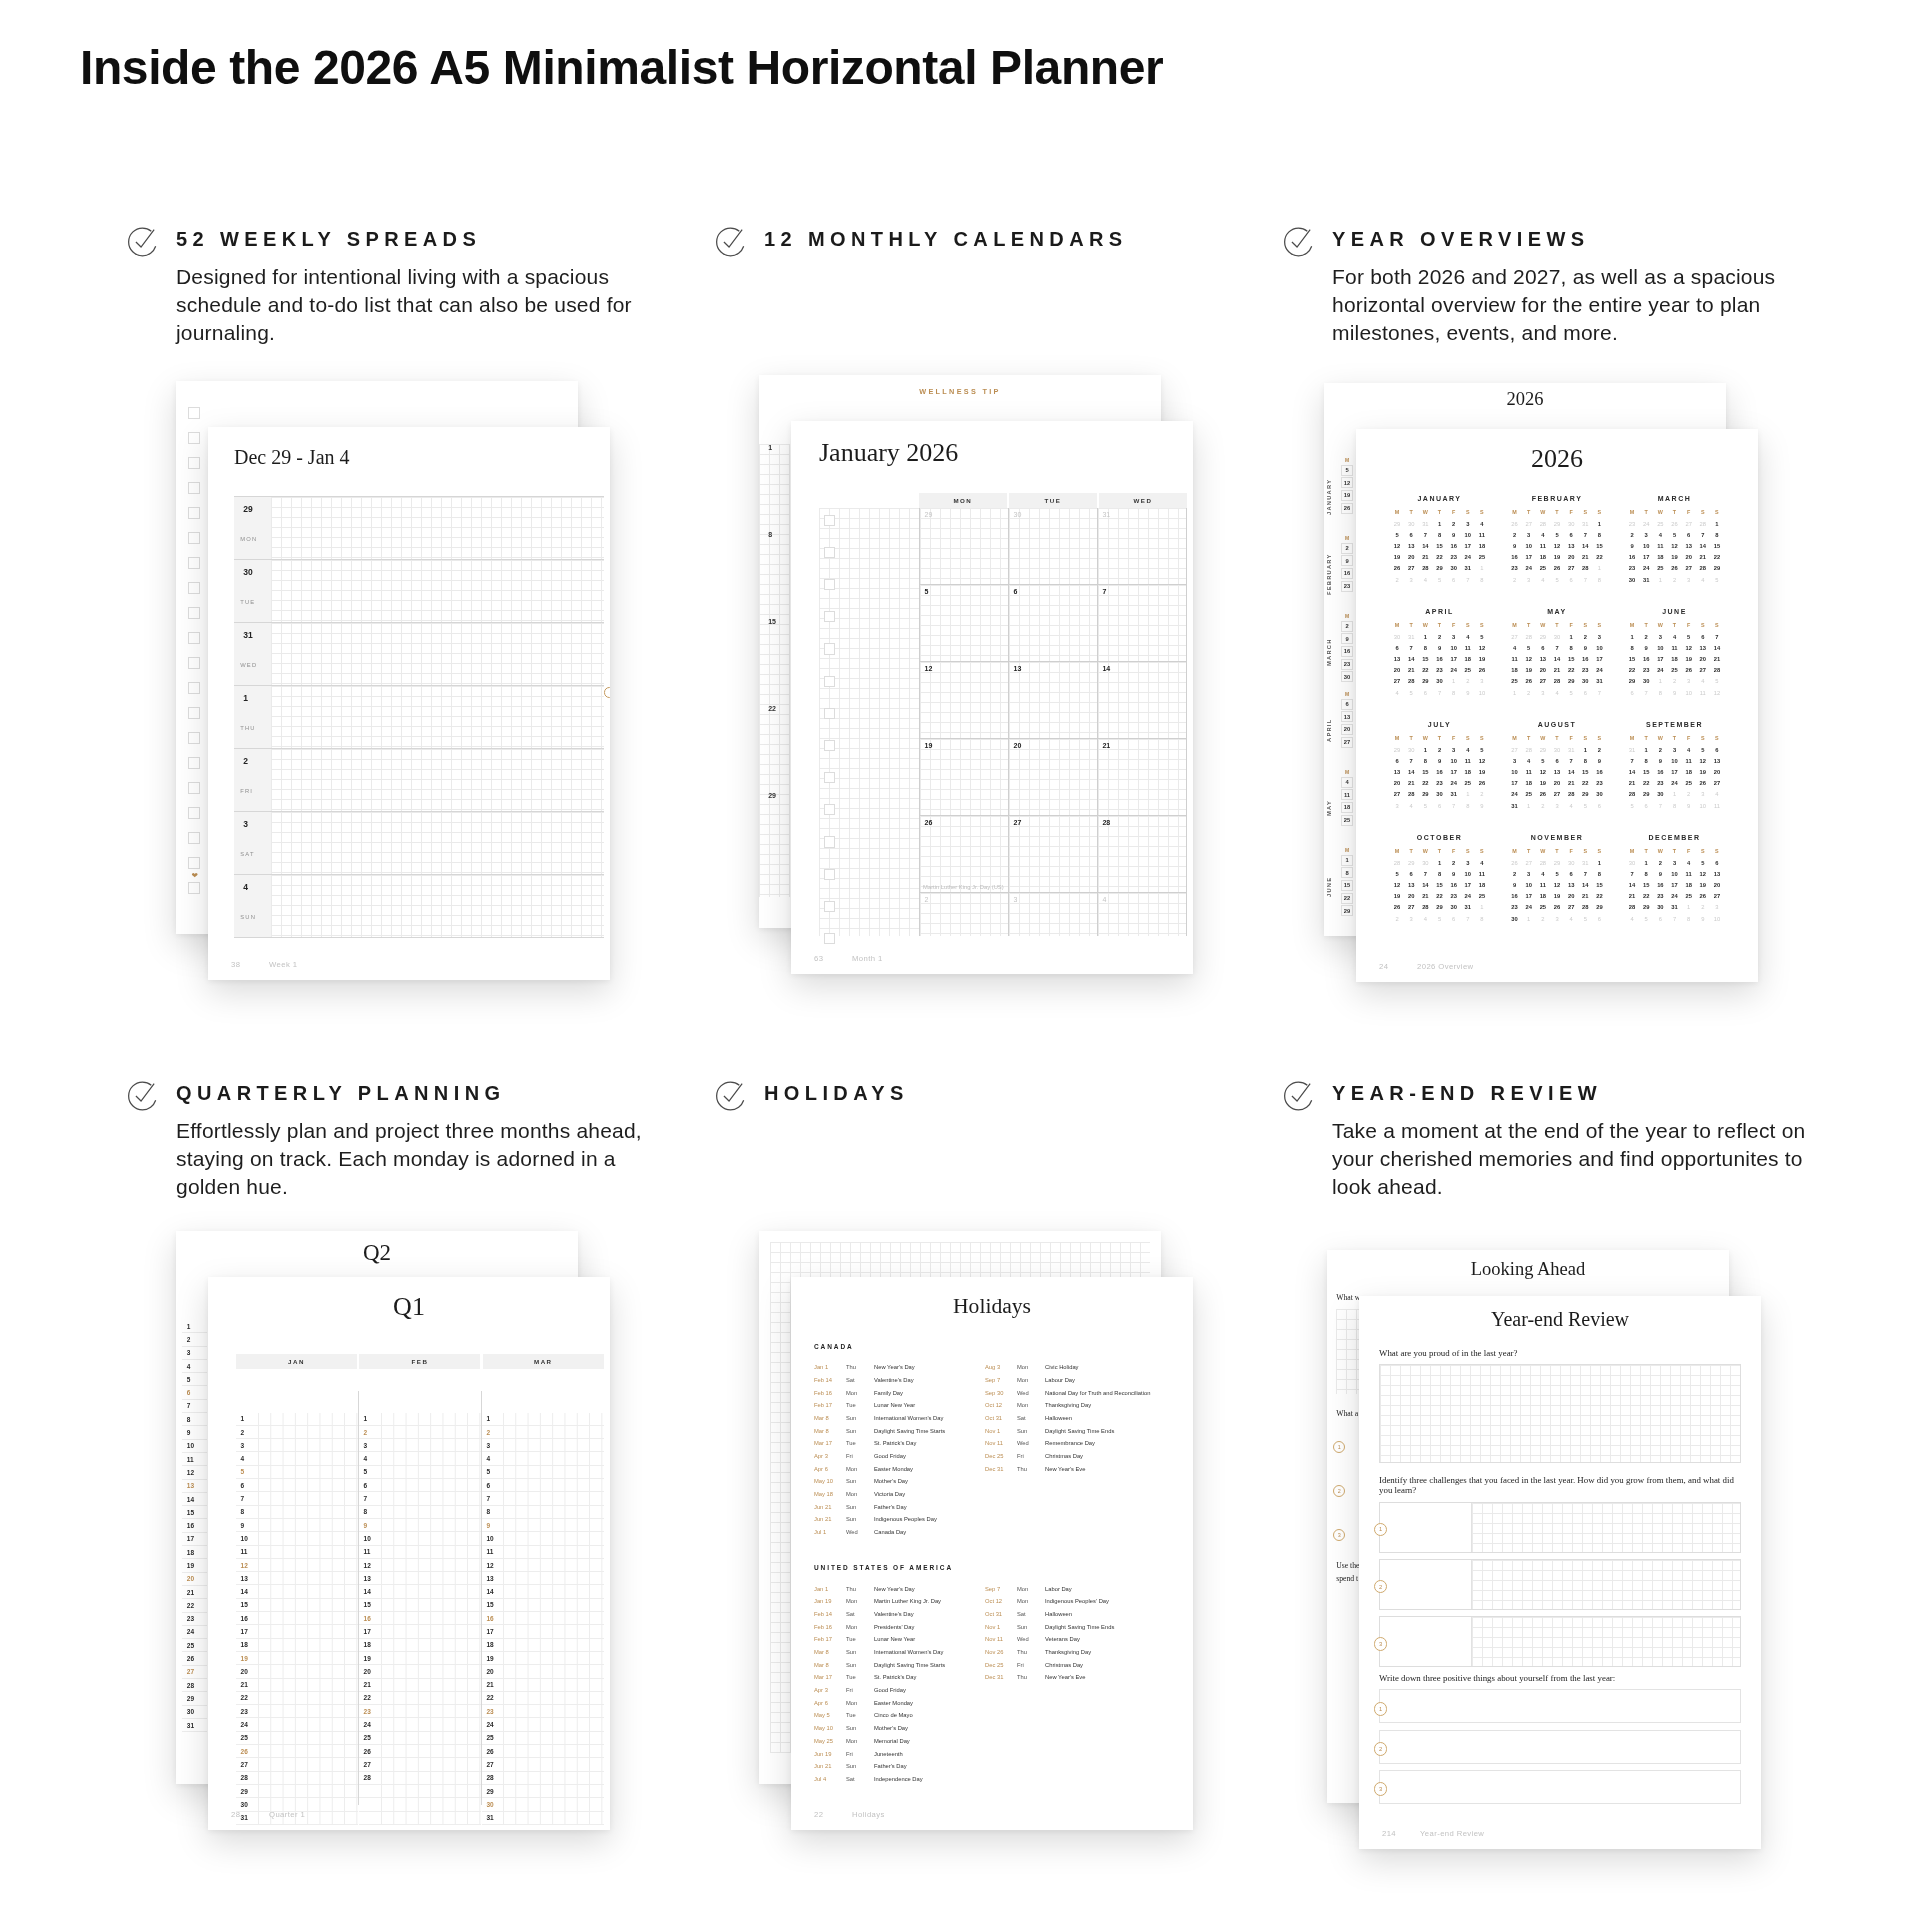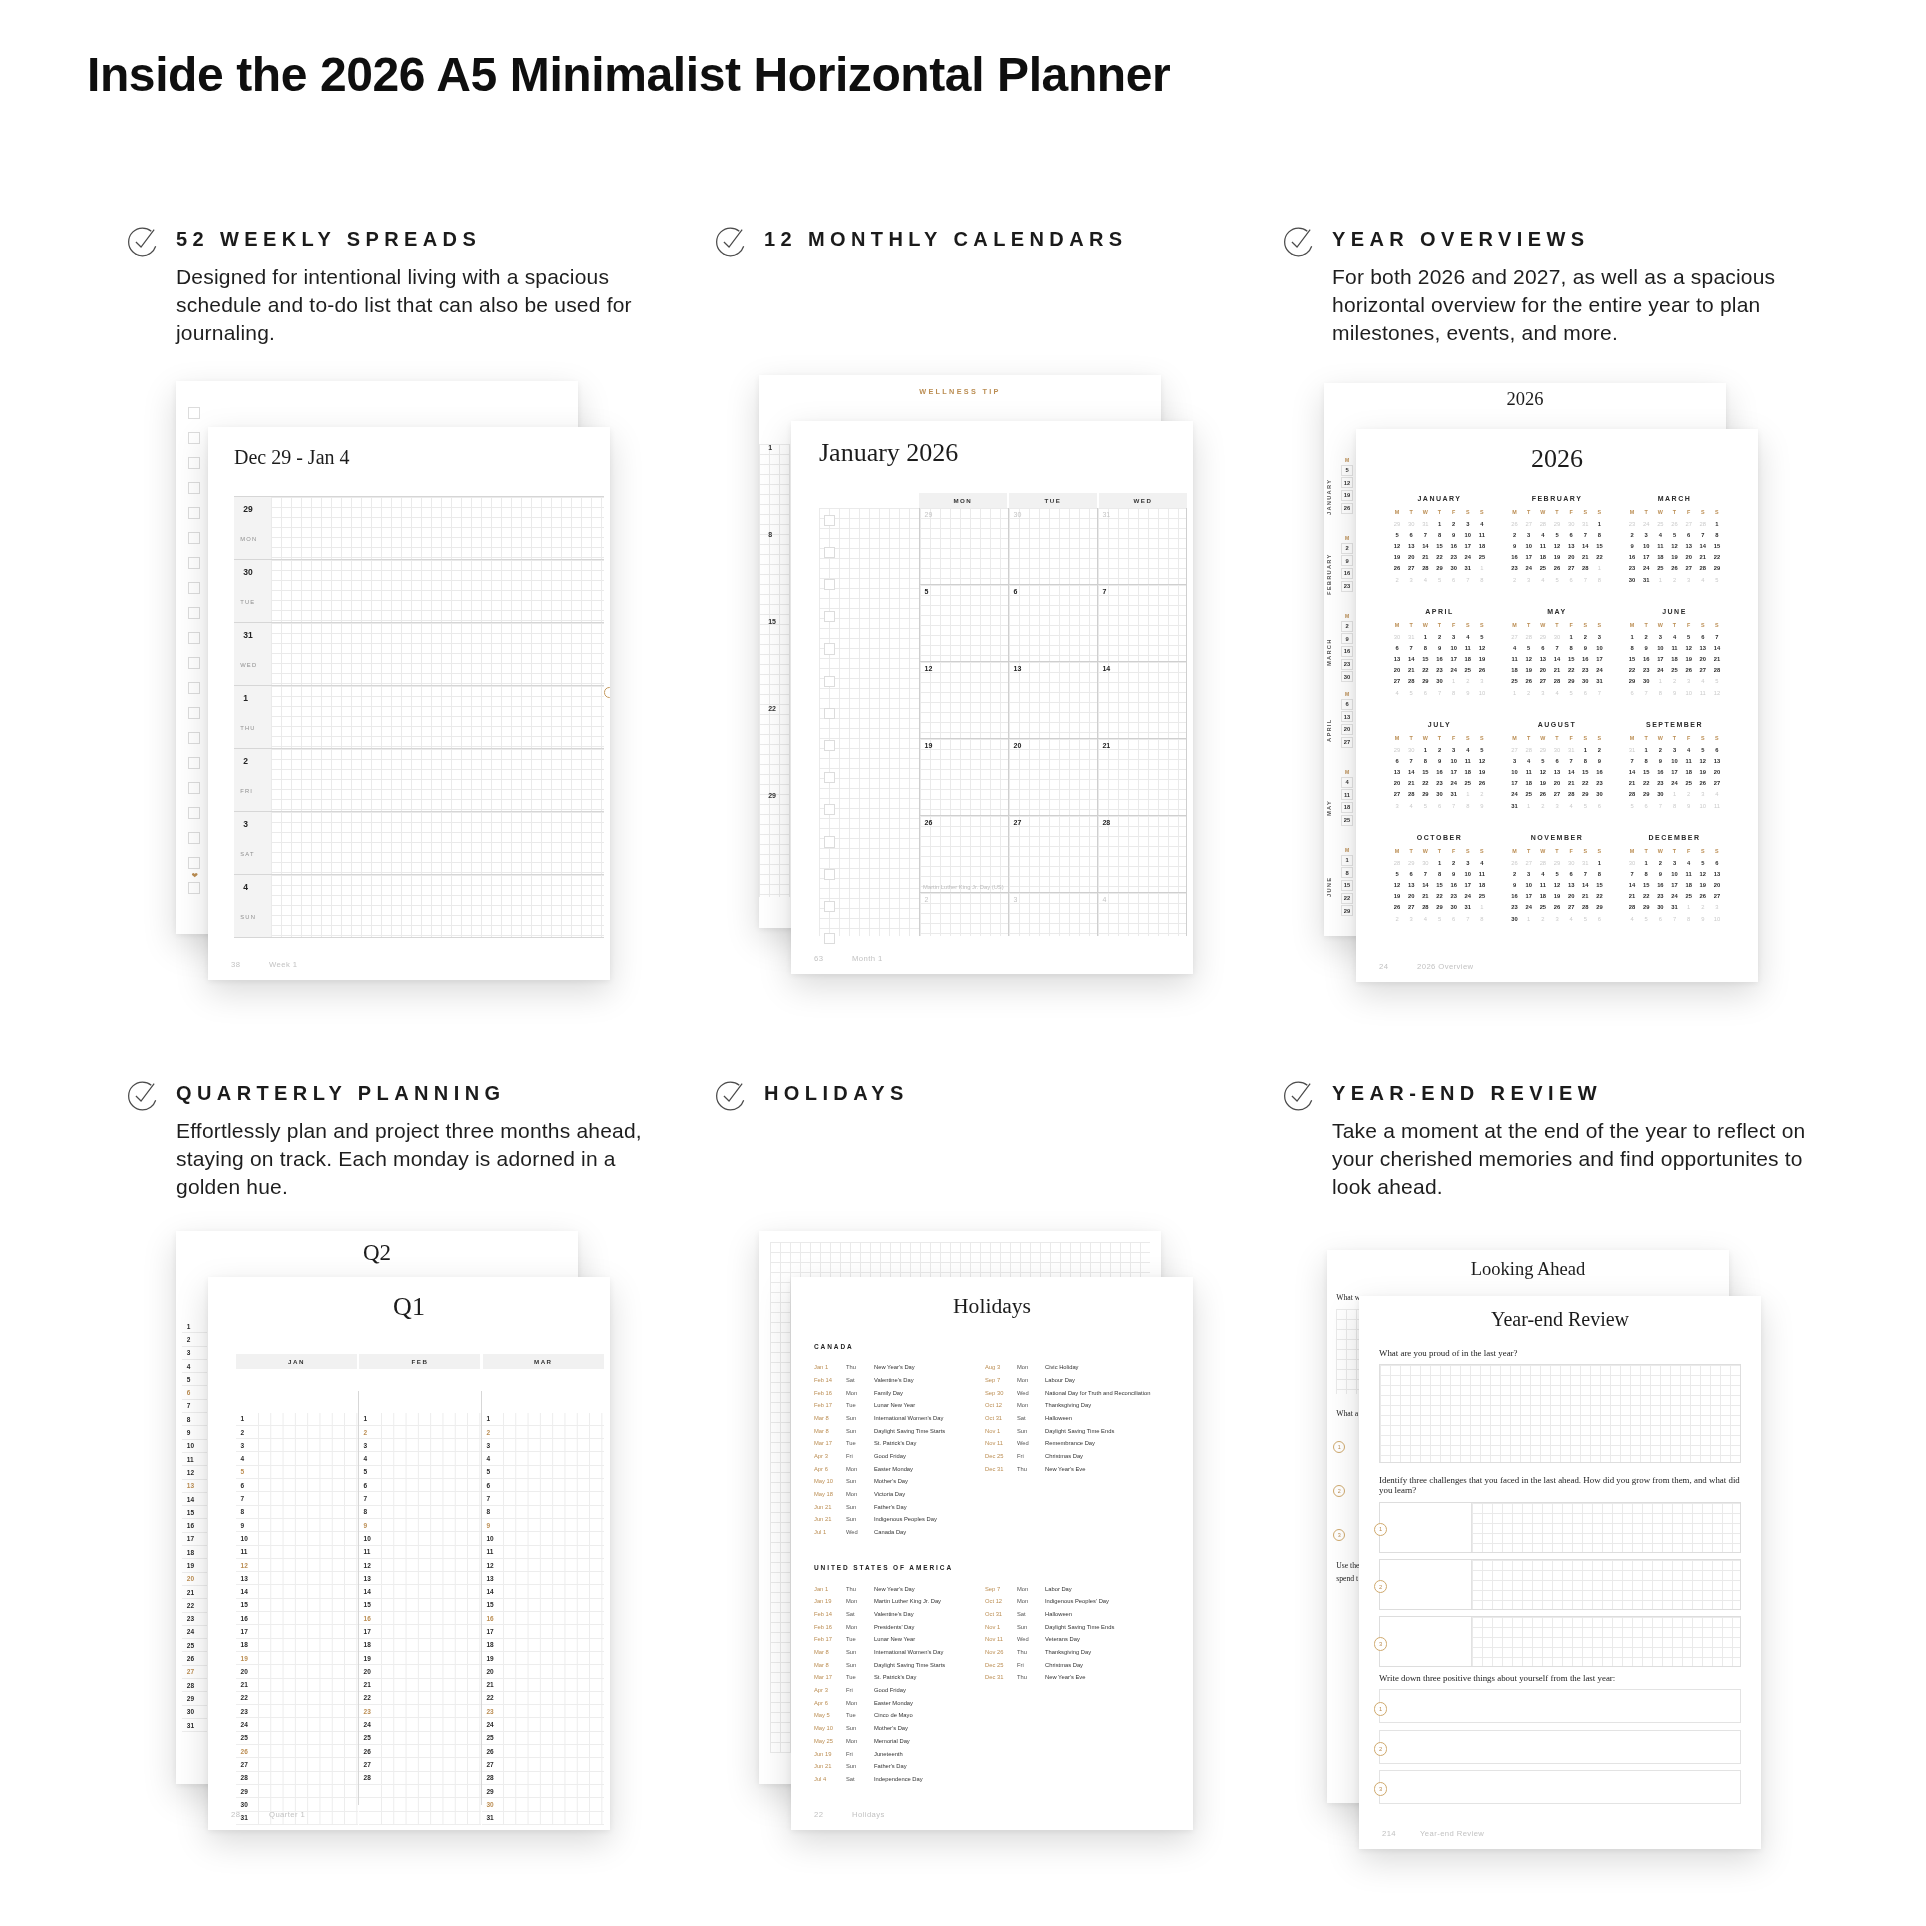--- a/index.html
+++ b/index.html
@@ -1,19 +1,19 @@
 <!DOCTYPE html>
 <html style="font-size:12.3px"><head>
 <meta charset="utf-8">
 <style>
   html,body{margin:0;padding:0;background:#fff;}
   body{width:1926px;height:1926px;position:relative;font-family:"Liberation Sans",sans-serif;color:#141414;overflow:hidden;}
   .canvas{position:absolute;inset:0;background:#fff;}
 
-  .main-title{position:absolute;left:80px;top:40px;margin:7px;font-size:48px;font-weight:600;letter-spacing:-0.4px;color:#0f0f0f;}
+  .main-title{position:absolute;left:80px;top:40px;margin:0;font-size:48px;font-weight:600;letter-spacing:-0.4px;color:#0f0f0f;}
 
   
   .sec-head{position:absolute;width:539px;}
   .sec-head .check{position:absolute;left:0;top:-4.6px;width:35px;height:35px;display:block;}
   .sec-head .sec-text{margin-left:51px;}
   .sec-head h2{margin:0;font-size:20px;font-weight:700;letter-spacing:5.4px;color:#1b1b1b;}
   .sec-head p{margin:12.3px 0 0 0;font-size:21px;line-height:28px;color:#1e1e1e;width:478px;letter-spacing:0.2px;}
 
   
   .stack{position:absolute;width:478px;height:616px;}
@@ -1896,21 +1896,21 @@
       <div class="rv-back-circ" style="top:235px">2</div>
       <div class="rv-back-circ" style="top:279px">3</div>
       <div class="rv-frag" style="left:9.2px;top:311px">Use the</div>
       <div class="rv-frag" style="left:9.2px;top:324px">spend t</div>
     </div>
     <div class="page front">
       <div class="rv-title serif">Year-end Review</div>
       <div class="rv-body">
         <p class="rv-q">What are you proud of in the last year?</p>
         <div class="rv-grid1 grid-bg"></div>
-        <p class="rv-q">Identify three challenges that you faced in the last ahead. How did you grow from them, and what did you learn?</p>
+        <p class="rv-q">Identify three challenges that you faced in the last year. How did you grow from them, and what did you learn?</p>
         <div id="rv-challenges">
             <div class="rv-chal">
               <div class="rv-circ">1</div>
               <div class="white"></div>
               <div class="grid grid-bg"></div>
             </div>
             <div class="rv-chal">
               <div class="rv-circ">2</div>
               <div class="white"></div>
               <div class="grid grid-bg"></div>

